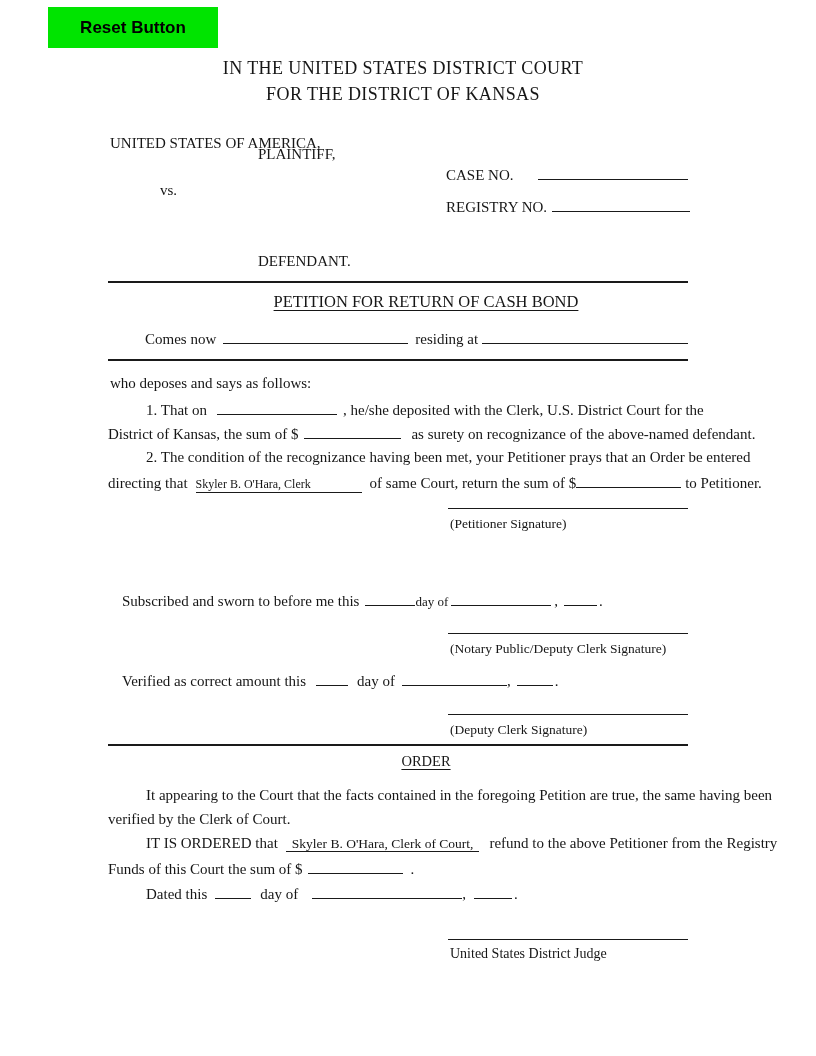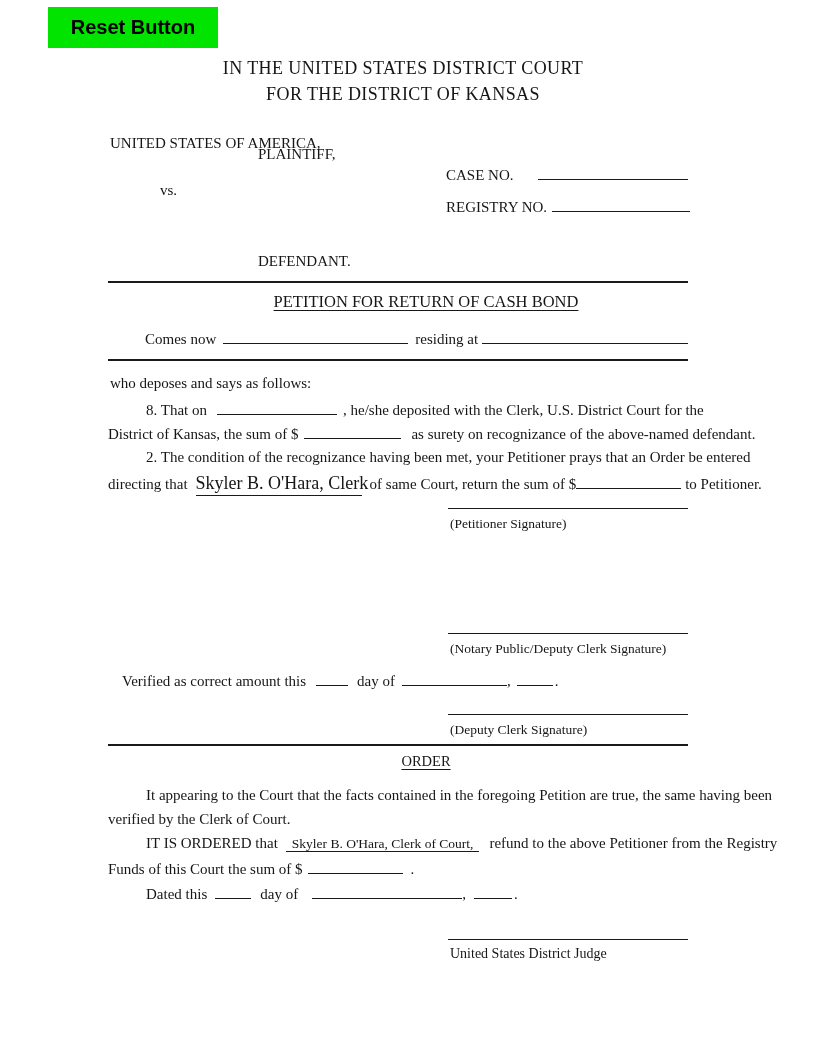--- a/index.html
+++ b/index.html
@@ -1,30 +1,30 @@
 <!DOCTYPE html>
 <html><head>
 <meta charset="utf-8">
 <style>
   html,body{margin:0;padding:0;background:#ffffff;}
   .page{position:relative;width:816px;height:1056px;background:#ffffff;overflow:hidden;
         font-family:"Liberation Serif","DejaVu Serif",serif;color:#161616;}
   .abs{position:absolute;white-space:nowrap;font-size:15px;line-height:1.25;}
   .reset-btn{position:absolute;left:48px;top:7px;width:170px;height:41px;background:#00e400;
         border:none;font-family:"Liberation Sans","DejaVu Sans",sans-serif;font-weight:bold;
-        font-size:20px;color:#000;cursor:pointer;}
+        font-size:17px;color:#000;cursor:pointer;}
   .title{position:absolute;left:0;width:806px;text-align:center;font-size:18px;letter-spacing:.4px;}
   .center-head{position:absolute;left:136px;width:580px;text-align:center;
         text-decoration:underline;text-underline-offset:3px;}
   .rule{position:absolute;left:108px;width:580px;border-top:2px solid #1a1a1a;height:0;}
   .sigline{position:absolute;border-top:1.5px solid #1a1a1a;height:0;}
   .siglabel{position:absolute;white-space:nowrap;font-size:13.5px;}
   .blank{display:inline-block;border-bottom:1.5px solid #1a1a1a;height:15px;vertical-align:baseline;}
-  .filled-center{display:inline-block;border-bottom:1.5px solid #1a1a1a;text-align:center;
-        font-size:18px;vertical-align:baseline;}
+  .filled-center{display:inline-block;border-bottom:1.5px solid #1a1a1a;
+        font-size:12px;vertical-align:baseline;}
   .filled-underline{border-bottom:1.5px solid #1a1a1a;font-size:13.5px;padding:0 6px;}
   .flexline{display:flex;align-items:baseline;}
   .small{font-size:13px;}
   .grow{flex:1 1 auto;}
 </style>
 </head>
 <body>
 
 <div class="page">
 
@@ -53,34 +53,37 @@
     <span class="blank" style="width:185px;margin-left:7px"></span>
     <span style="margin-left:7px">residing at</span>
     <span class="blank grow" style="margin-left:4px"></span>
   </div>
 
   <div class="rule" style="top:359px"></div>
 
   <div class="abs" style="left:110px;top:374px">who deposes and says as follows:</div>
 
   <div class="abs" style="left:146px;top:399px">
-    <span>8. That on</span><span class="blank" style="width:120px;margin-left:10px"></span><span style="margin-left:6px">, he/she deposited with the Clerk, U.S. District Court for the</span>
+    <span>1. That on</span><span class="blank" style="width:120px;margin-left:10px"></span><span style="margin-left:6px">, he/she deposited with the Clerk, U.S. District Court for the</span>
   </div>
   <div class="abs" style="left:108px;top:423px">
     <span>District of Kansas, the sum of $</span><span class="blank" style="width:97px;margin-left:6px"></span><span style="margin-left:10px">as surety on recognizance of the above-named defendant.</span>
   </div>
 
   <div class="abs" style="left:146px;top:448px">2. The condition of the recognizance having been met, your Petitioner prays that an Order be entered</div>
   <div class="abs" style="left:108px;top:472px">
     <span>directing that</span><span class="filled-center" style="width:166px;margin-left:8px">Skyler B. O'Hara, Clerk</span><span style="margin-left:8px">of same Court, return the sum of $</span><span class="blank" style="width:105px"></span><span style="margin-left:4px">to Petitioner.</span>
   </div>
 
   <div class="sigline" style="left:448px;top:508px;width:240px"></div>
   <div class="siglabel" style="left:450px;top:516px">(Petitioner Signature)</div>
 
+  <div class="abs" style="left:122px;top:590px">
+    <span>Subscribed and sworn to before me this</span><span class="blank" style="width:50px;margin-left:6px"></span><span class="small">day of</span><span class="blank" style="width:100px;margin-left:3px"></span><span style="margin-left:3px">,</span><span class="blank" style="width:33px;margin-left:6px"></span><span style="margin-left:2px">.</span>
+  </div>
 
   <div class="sigline" style="left:448px;top:633px;width:240px"></div>
   <div class="siglabel" style="left:450px;top:641px">(Notary Public/Deputy Clerk Signature)</div>
 
   <div class="abs" style="left:122px;top:670px">
     <span>Verified as correct amount this</span><span class="blank" style="width:32px;margin-left:10px"></span><span style="margin-left:9px">day of</span><span class="blank" style="width:105px;margin-left:7px"></span><span>,</span><span class="blank" style="width:36px;margin-left:6px"></span><span style="margin-left:2px">.</span>
   </div>
 
   <div class="sigline" style="left:448px;top:714px;width:240px"></div>
   <div class="siglabel" style="left:450px;top:722px">(Deputy Clerk Signature)</div>

